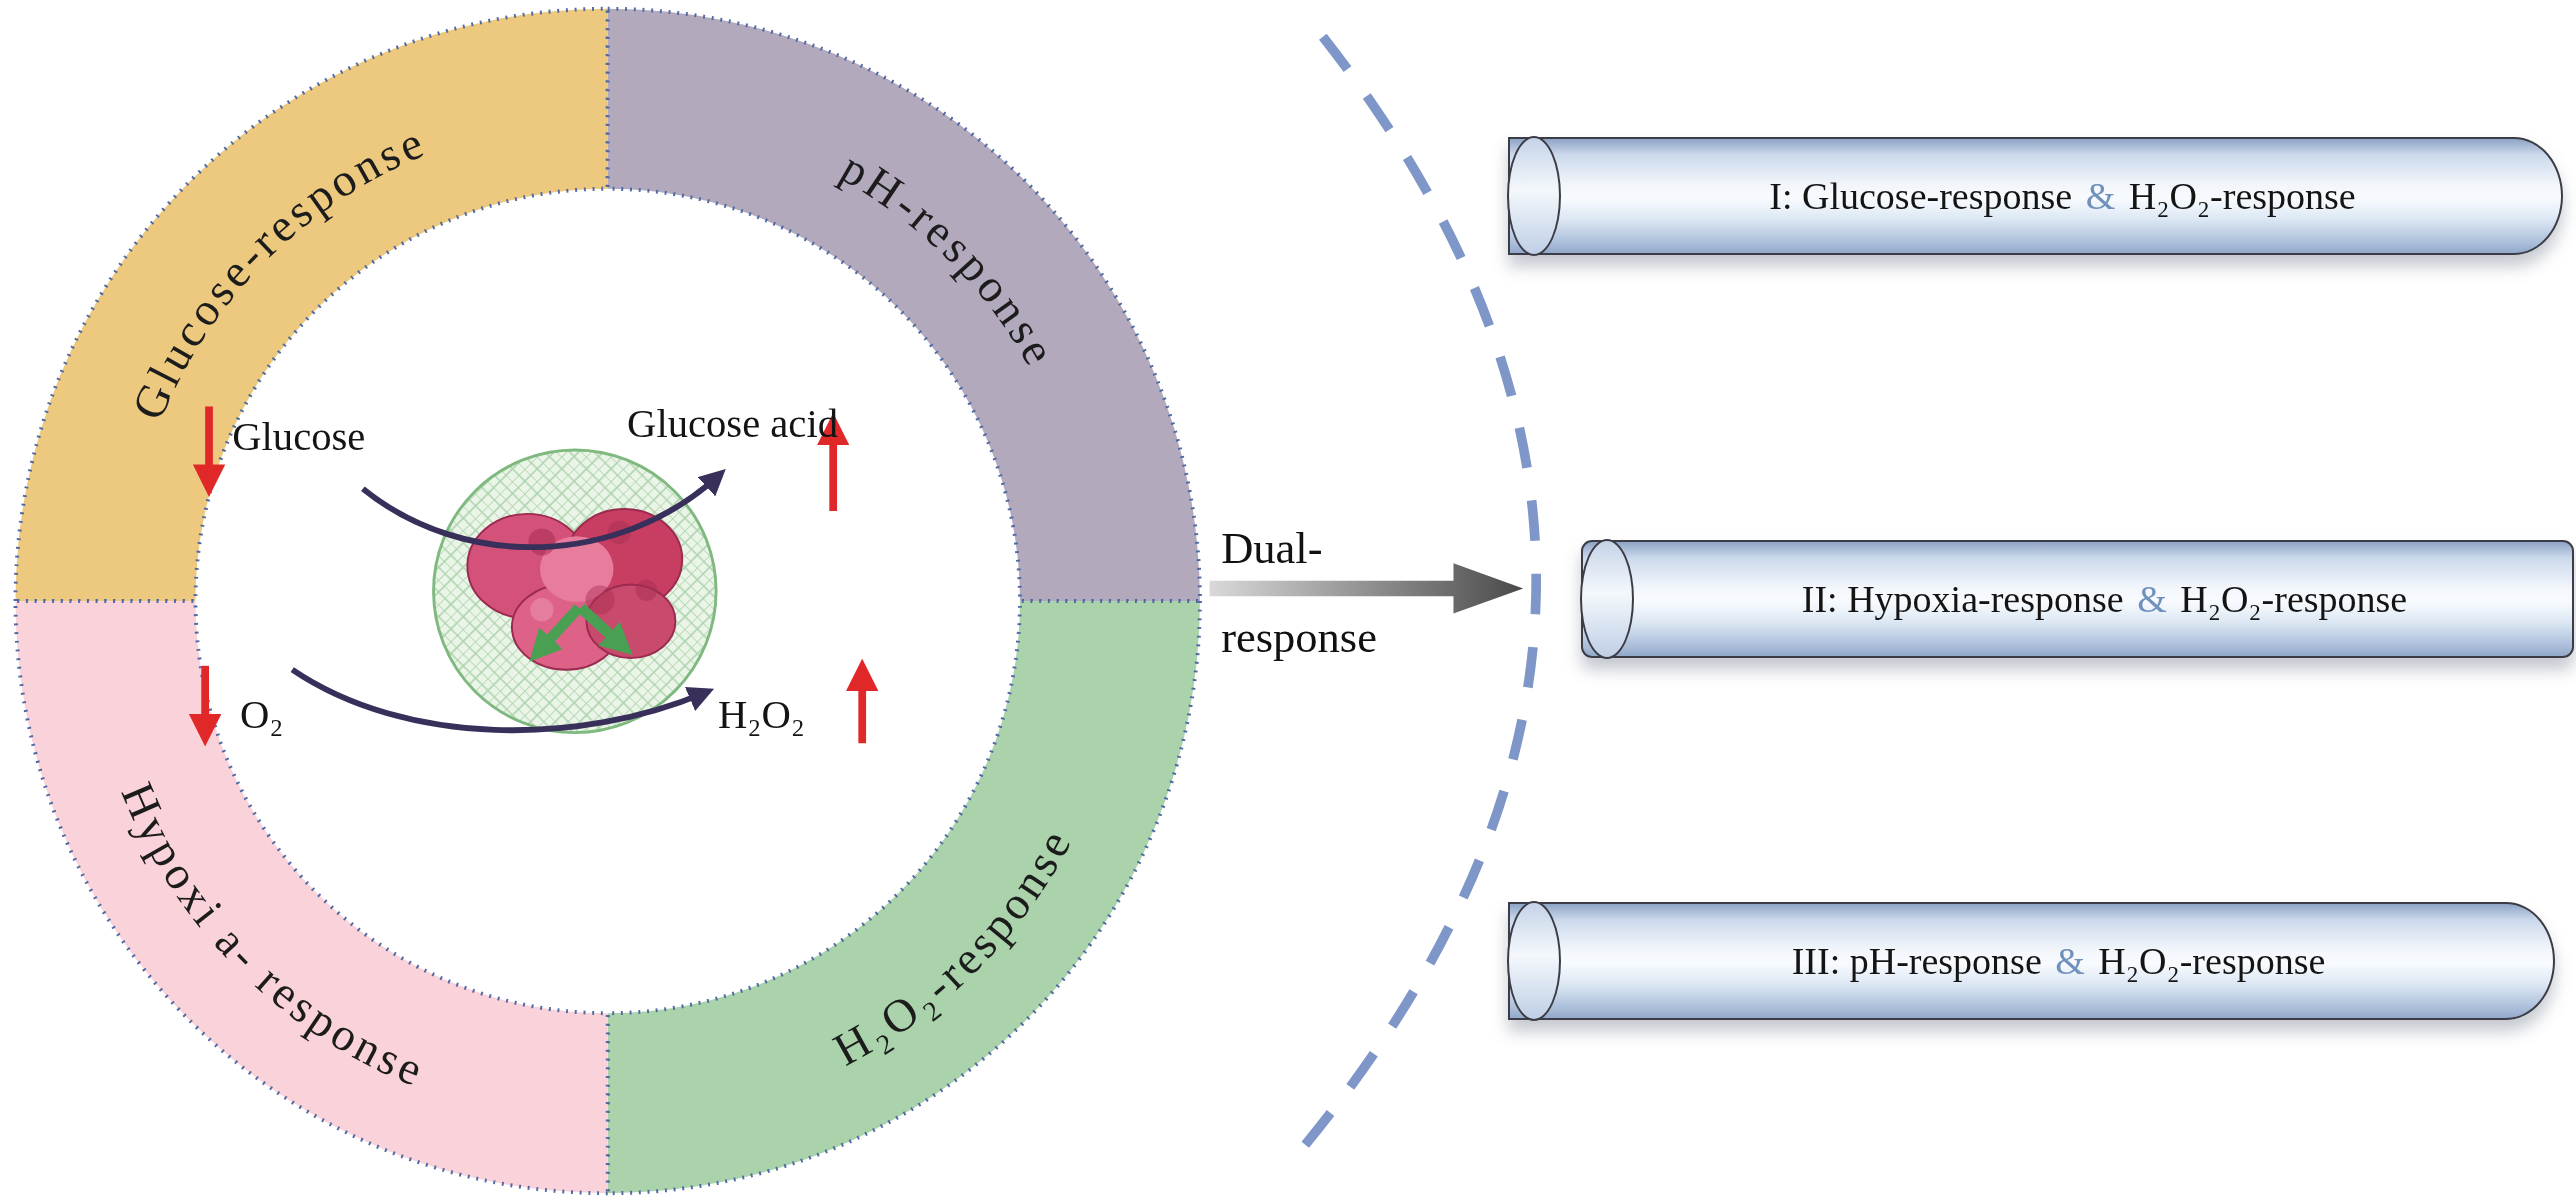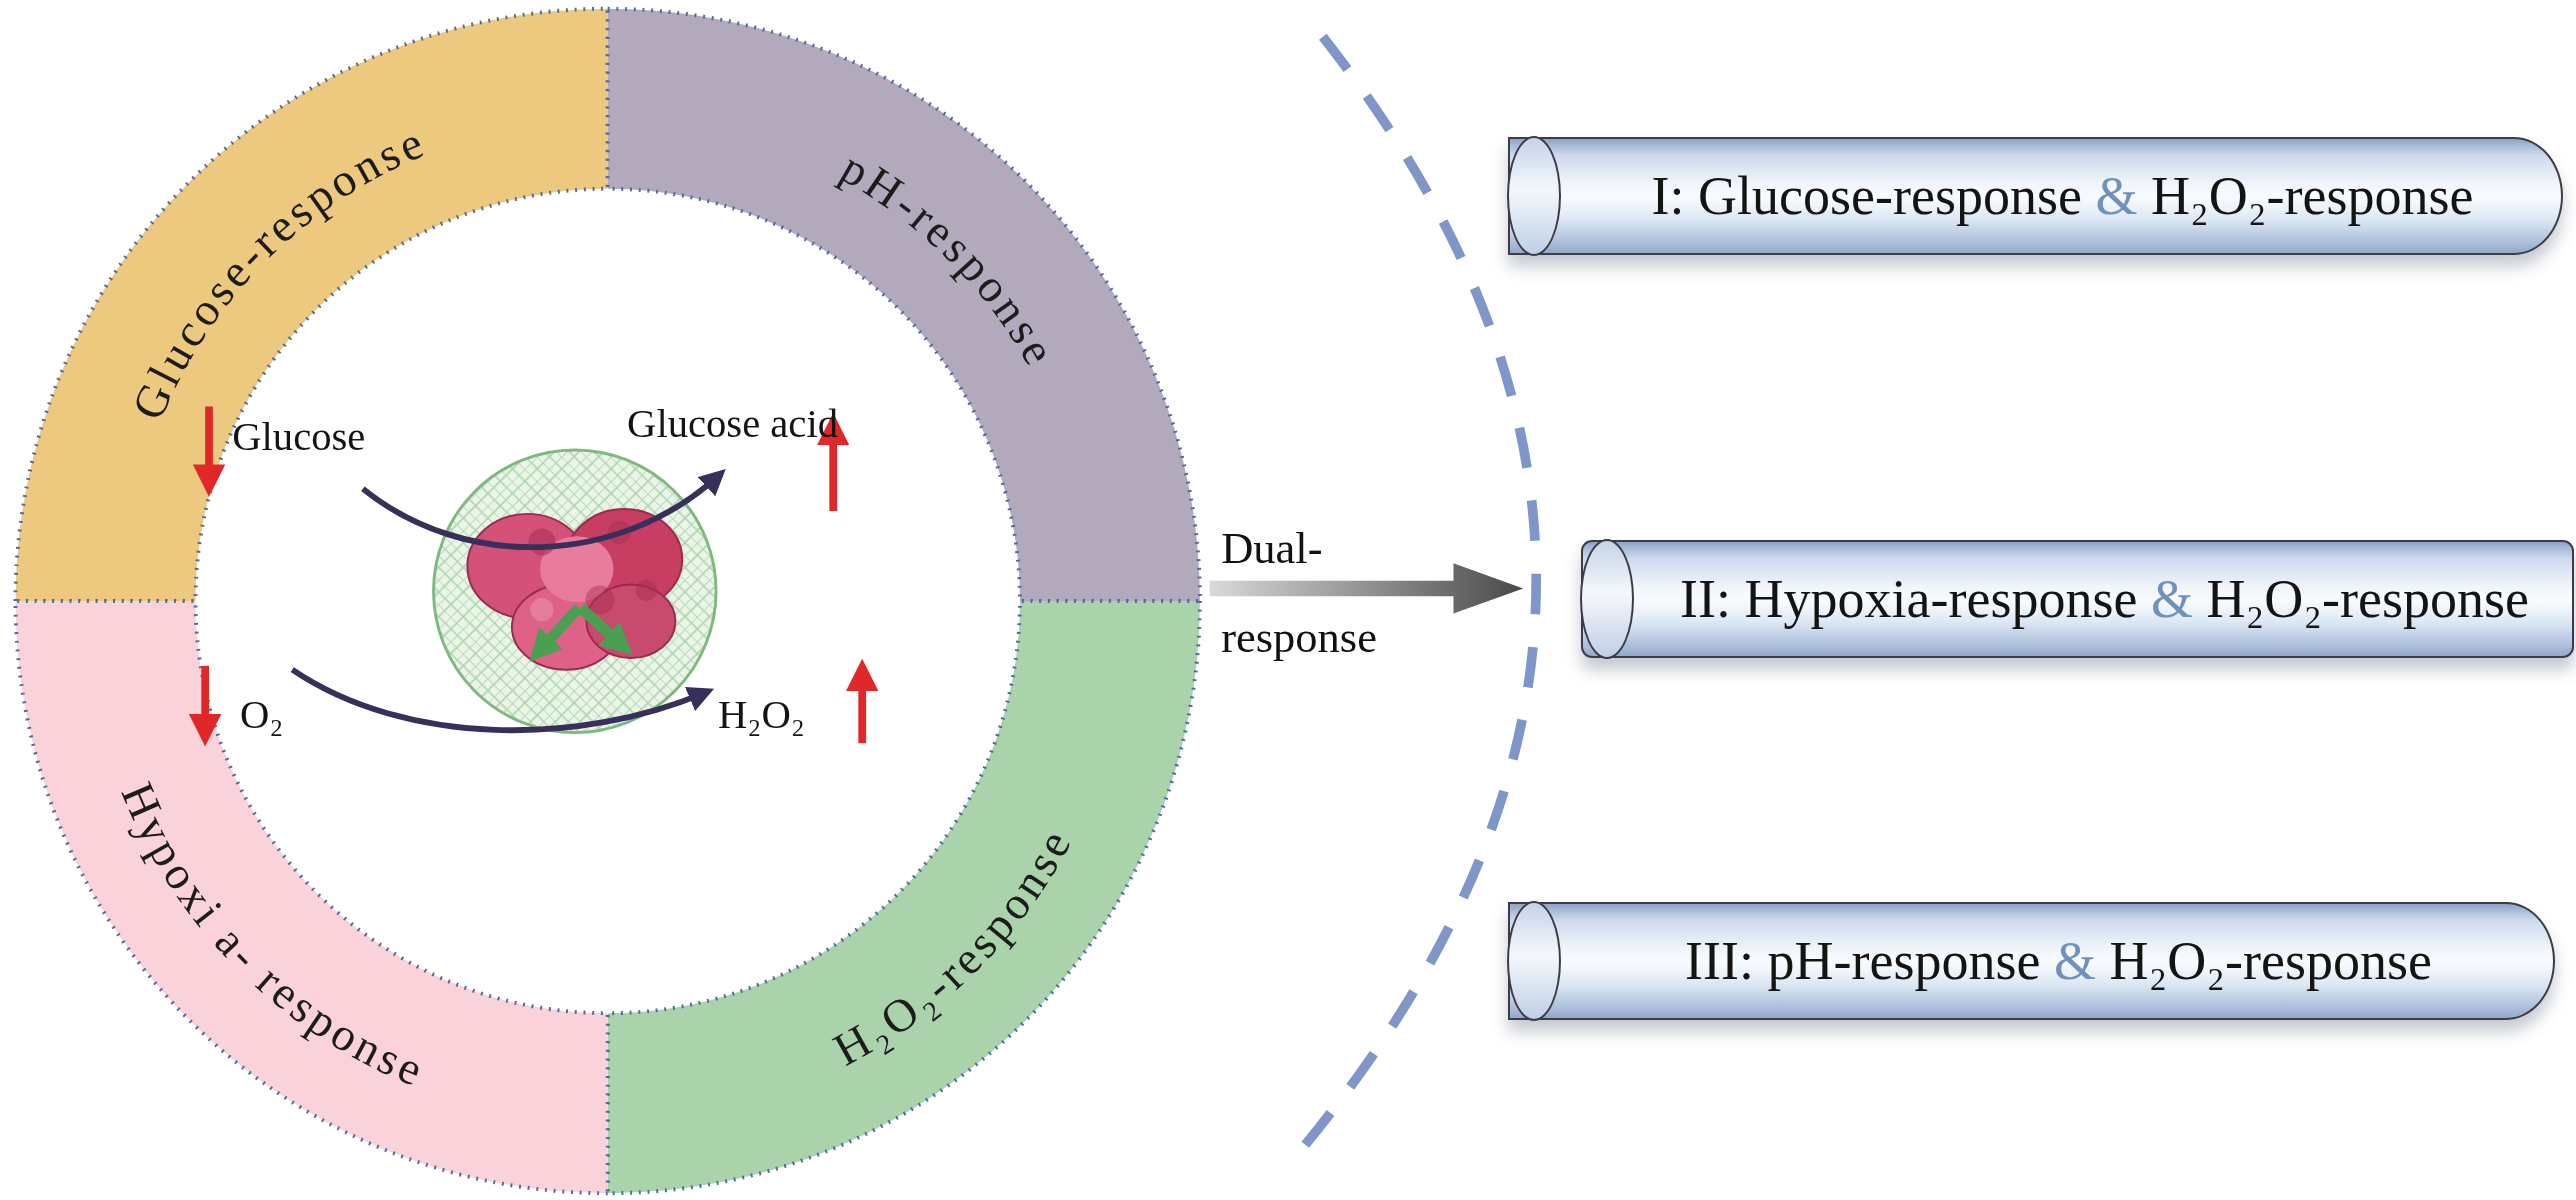--- a/index.html
+++ b/index.html
@@ -11,21 +11,21 @@
   .corelabel{font-family:"Liberation Serif","DejaVu Serif",serif;font-size:42px;fill:#141414;}
   .duallabel{font-family:"Liberation Serif","DejaVu Serif",serif;font-size:46px;fill:#111111;}
   .tube{position:absolute;height:114px;border:2.9px solid #3c3c46;
         border-radius:0 50px 50px 0 / 0 60px 60px 0;
         background:linear-gradient(180deg,#8fa5c6 0%,#ccd9ec 14%,#f2f6fb 40%,#f8fbfe 52%,#dde8f4 70%,#a9bdd9 92%,#93a9c9 100%);
         box-shadow:0 11.6px 15.5px rgba(90,100,120,0.35);}
   .tube-mouth{position:absolute;left:-2.9px;top:-2.9px;width:54px;height:calc(100% + 5.8px);
         box-sizing:border-box;border:2.9px solid #3c3c46;border-radius:50%;
         background:linear-gradient(180deg,#c5d3e8,#f4f8fc 45%,#bfcfe6);}
   .tube-label{position:absolute;inset:0;display:flex;align-items:center;justify-content:center;
-        padding-left:54px;font-size:54px;color:#141414;white-space:nowrap;}
+        padding-left:54px;font-size:38px;color:#141414;white-space:nowrap;}
   .amp{color:#7191bd;margin:0 13.5px;}
 </style>
 </head>
 <body>
 
 <div class="stage">
 
   <svg width="2576" height="1201" viewBox="0 0 2662 1241">
     <defs>
       <marker id="mRed" viewBox="0 0 10 10" refX="6" refY="5" markerWidth="4.2" markerHeight="4.2" orient="auto">

